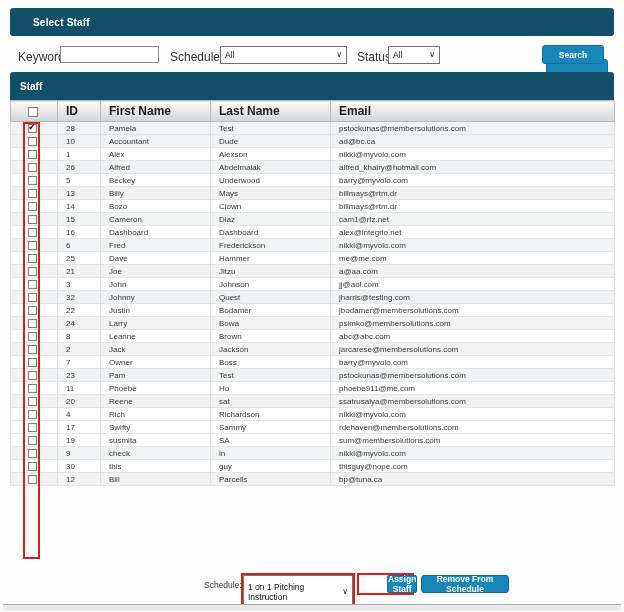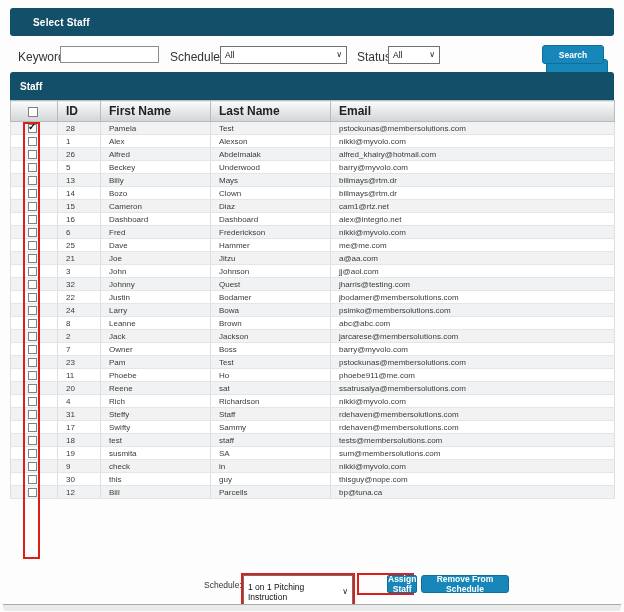--- a/index.html
+++ b/index.html
@@ -126,20 +126,27 @@
       </tr>
     </thead>
     <tbody>
         <tr class="odd">
           <td class="c-check"><span class="cb"><span class="mark">✓</span></span></td>
           <td>28</td>
           <td>Pamela</td>
           <td>Test</td>
           <td>pstockunas@membersolutions.com</td>
         </tr>
+        <tr class="odd">
+          <td class="c-check"><span class="cb"></span></td>
+          <td>10</td>
+          <td>Accountant</td>
+          <td>Dude</td>
+          <td>ad@bc.ca</td>
+        </tr>
         <tr class="even">
           <td class="c-check"><span class="cb"></span></td>
           <td>1</td>
           <td>Alex</td>
           <td>Alexson</td>
           <td>nikki@myvolo.com</td>
         </tr>
         <tr class="odd">
           <td class="c-check"><span class="cb"></span></td>
           <td>26</td>
@@ -273,40 +280,26 @@
           <td>sat</td>
           <td>ssatrusalya@membersolutions.com</td>
         </tr>
         <tr class="even">
           <td class="c-check"><span class="cb"></span></td>
           <td>4</td>
           <td>Rich</td>
           <td>Richardson</td>
           <td>nikki@myvolo.com</td>
         </tr>
-        <tr class="odd">
-          <td class="c-check"><span class="cb"></span></td>
-          <td>31</td>
-          <td>Steffy</td>
-          <td>Staff</td>
-          <td>rdehaven@membersolutions.com</td>
-        </tr>
         <tr class="even">
           <td class="c-check"><span class="cb"></span></td>
           <td>17</td>
           <td>Swifty</td>
           <td>Sammy</td>
           <td>rdehaven@membersolutions.com</td>
-        </tr>
-        <tr class="odd">
-          <td class="c-check"><span class="cb"></span></td>
-          <td>18</td>
-          <td>test</td>
-          <td>staff</td>
-          <td>tests@membersolutions.com</td>
         </tr>
         <tr class="even">
           <td class="c-check"><span class="cb"></span></td>
           <td>19</td>
           <td>susmita</td>
           <td>SA</td>
           <td>sum@membersolutions.com</td>
         </tr>
         <tr class="odd">
           <td class="c-check"><span class="cb"></span></td>

